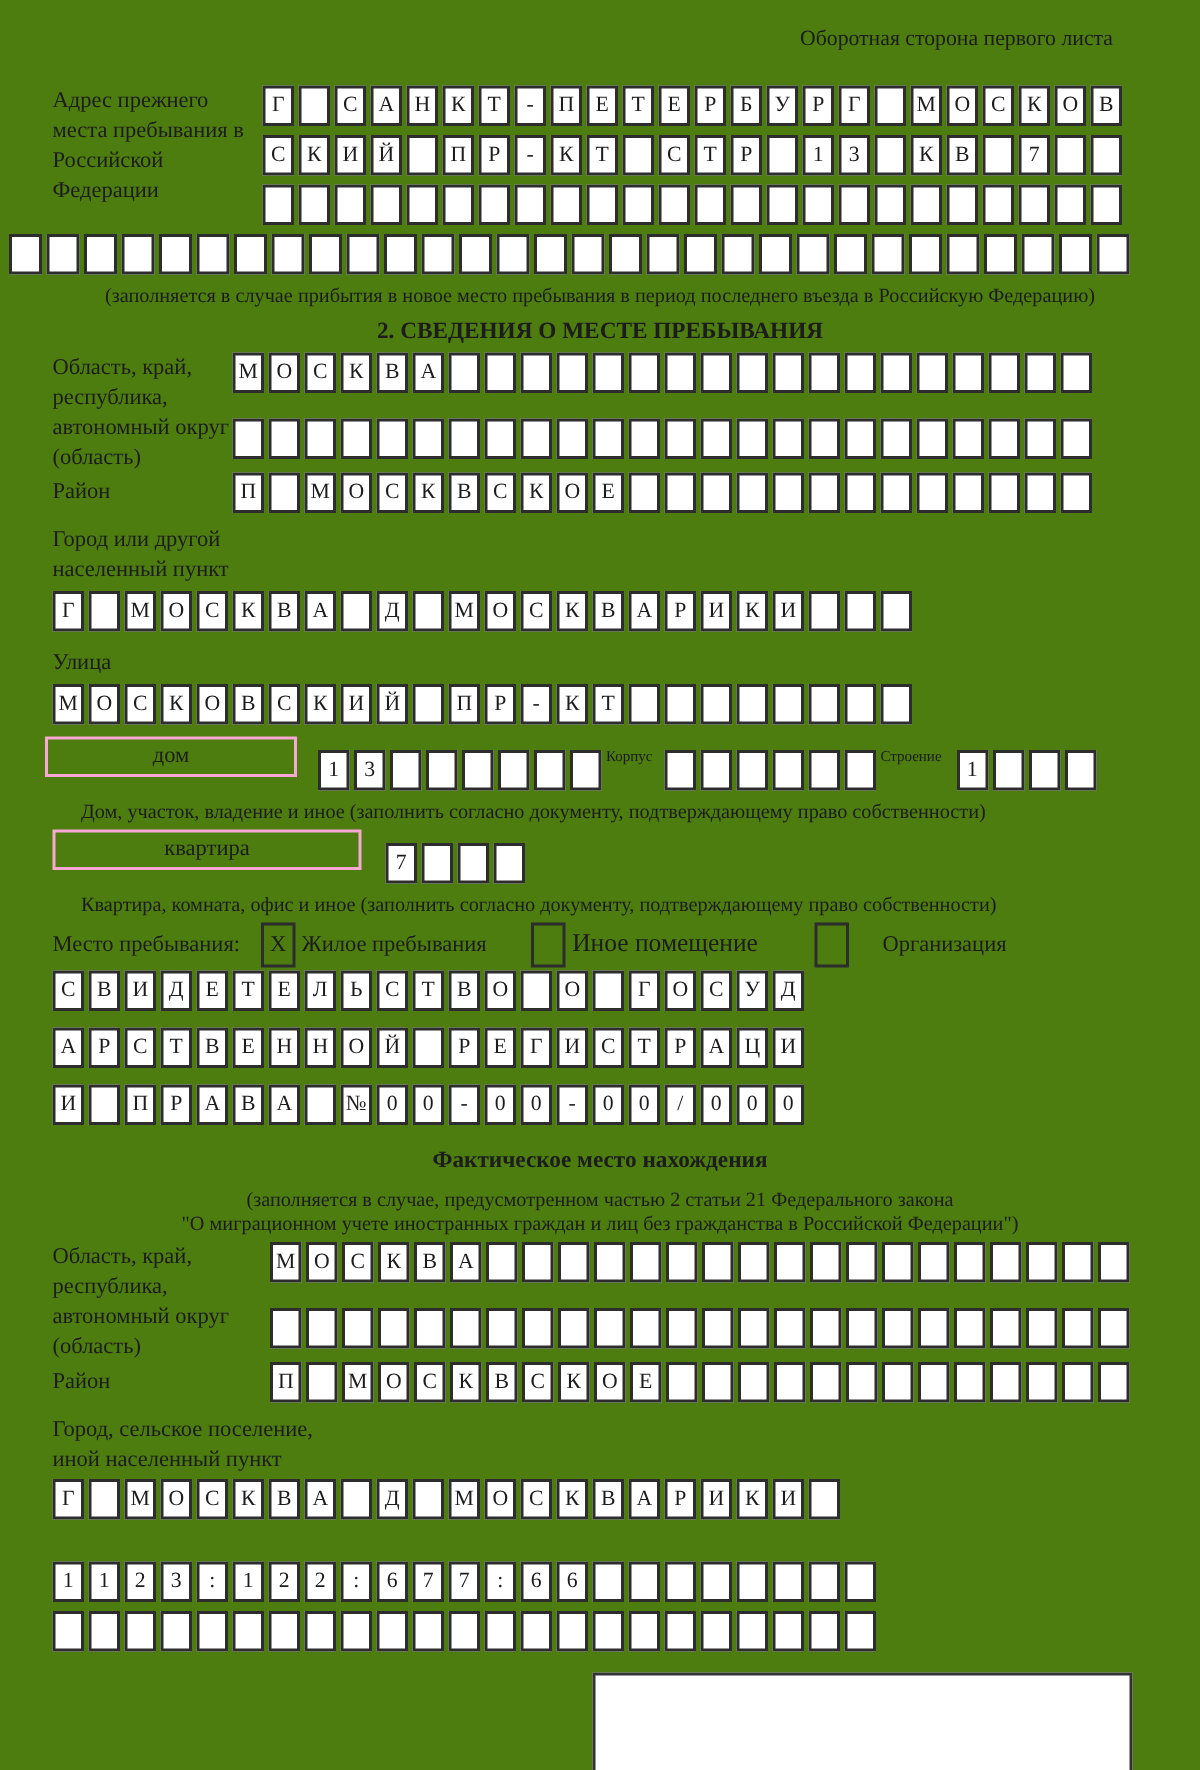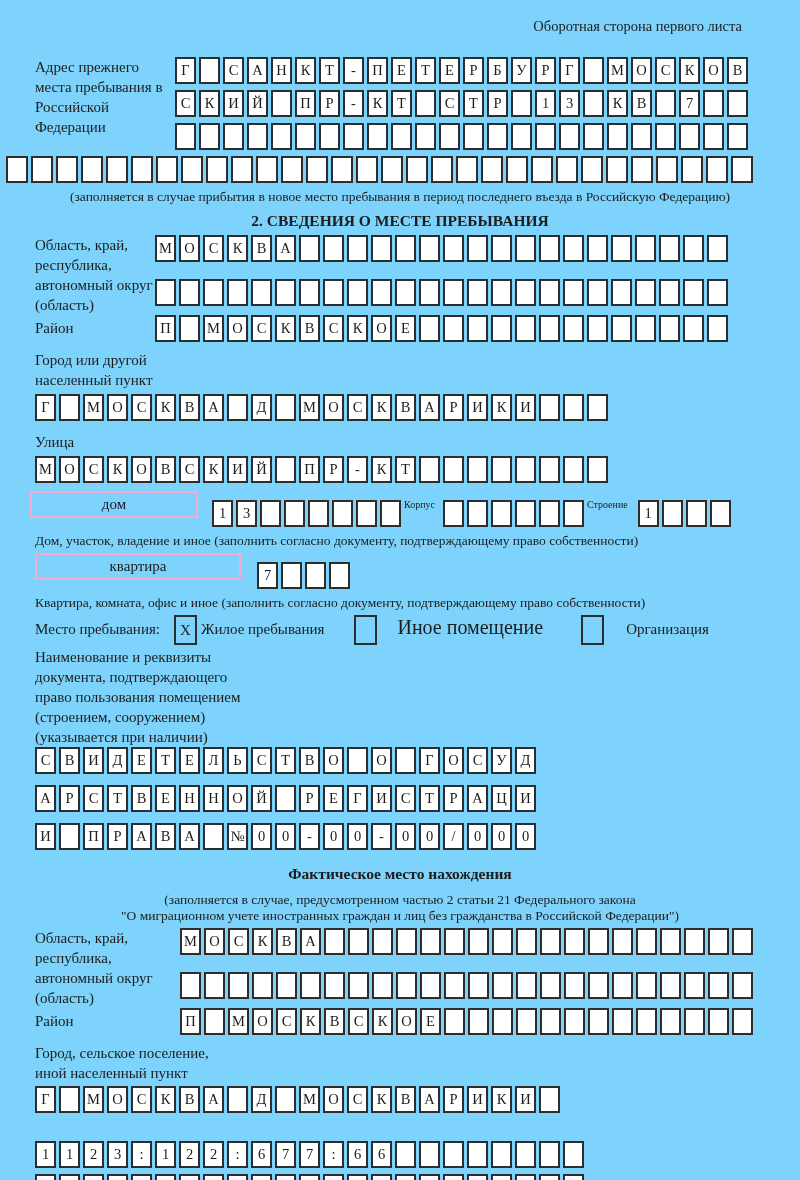--- a/index.html
+++ b/index.html
@@ -1,19 +1,19 @@
 <!DOCTYPE html>
 <html><head>
 <meta charset="utf-8">
 <style>
   * { margin:0; padding:0; box-sizing:border-box; }
   html,body { background:#ffffff; }
   .page {
     width:800px; height:1180px; overflow:hidden; position:relative;
-    background:#7dd3fc; color:#1c1c1c;
+    background:#4d7c0f; color:#1c1c1c;
     font-family:"Liberation Serif","DejaVu Serif",serif;
     padding:18px 0 0 0;
   }
   .content { padding-left:35px; padding-right:40px; }
   .hdr-right { text-align:right; padding-right:58px; font-size:14.5px; }
 
   
   .cells-line { line-height:0; white-space:nowrap; margin-bottom:3px; height:30px; }
   .cell {
     display:inline-block; width:21px; height:27px; margin-right:3px;
@@ -23,21 +23,21 @@
   }
   .cell-wide .cell { width:22px; }
 
   .frow { display:flex; align-items:flex-start; }
   .flabel { font-size:15px; line-height:20px; flex-shrink:0; }
   .flabel.center-v { line-height:27px; }
   .w140 { width:140px; } .w120 { width:120px; } .w150 { width:150px; }
   .w210 { width:210px; } .w145 { width:145px; } .w196 { width:196px; } .w173 { width:173px; }
 
   .note { font-size:13.5px; text-align:center; line-height:16px; }
-  .note-left { font-size:13.5px; line-height:16px; padding-left:35px; }
+  .note-left { font-size:13.5px; line-height:16px; padding-left:18px;margin-left:36px; }
   .sec-title { text-align:center; font-weight:bold; font-size:15.5px; line-height:20px; }
 
   .wide-box {
     display:inline-block; height:27px; border:2px solid #f9a8d4;
     text-align:center; font-size:15px; line-height:23px; vertical-align:top;
   }
   .inline-lbl { font-size:10px; line-height:27px; display:inline-block; vertical-align:top; }
 
   .checkbox {
     display:inline-block; width:23px; height:30px; border:2px solid #2d2d2d;
@@ -107,29 +107,28 @@
   </div>
   <div class="note-left">Квартира, комната, офис и иное (заполнить согласно документу, подтверждающему право собственности)</div>
 
   <div style="padding-left:35px;" class="mt4">
     <span style="font-size:15px;">Место пребывания:</span>
     <span style="display:inline-block;width:6px;"></span>
     <span class="checkbox">X</span>
     <span style="font-size:15px;">Жилое пребывания</span>
     <span style="display:inline-block;width:22px;"></span>
     <span class="checkbox"></span>
-    <span style="font-size:20px;margin-left:16px;">Иное помещение</span>
+    <span style="font-size:17px;">Иное помещение</span>
     <span style="display:inline-block;width:30px;"></span>
     <span class="checkbox"></span>
     <span style="display:inline-block;width:14px;"></span>
     <span style="font-size:15px;">Организация</span>
   </div>
 
   <div class="content frow mt2">
-    <div class="flabel w210">Наименование и реквизиты документа, подтверждающего право пользования помещением (строением, сооружением) (указывается при наличии)</div>
     <div>
       <div class="cells-line"><span class="cell">С</span><span class="cell">В</span><span class="cell">И</span><span class="cell">Д</span><span class="cell">Е</span><span class="cell">Т</span><span class="cell">Е</span><span class="cell">Л</span><span class="cell">Ь</span><span class="cell">С</span><span class="cell">Т</span><span class="cell">В</span><span class="cell">О</span><span class="cell"></span><span class="cell">О</span><span class="cell"></span><span class="cell">Г</span><span class="cell">О</span><span class="cell">С</span><span class="cell">У</span><span class="cell">Д</span></div>
       <div class="cells-line" style="margin-top:8px;"><span class="cell">А</span><span class="cell">Р</span><span class="cell">С</span><span class="cell">Т</span><span class="cell">В</span><span class="cell">Е</span><span class="cell">Н</span><span class="cell">Н</span><span class="cell">О</span><span class="cell">Й</span><span class="cell"></span><span class="cell">Р</span><span class="cell">Е</span><span class="cell">Г</span><span class="cell">И</span><span class="cell">С</span><span class="cell">Т</span><span class="cell">Р</span><span class="cell">А</span><span class="cell">Ц</span><span class="cell">И</span></div>
       <div class="cells-line" style="margin-top:8px;"><span class="cell">И</span><span class="cell"></span><span class="cell">П</span><span class="cell">Р</span><span class="cell">А</span><span class="cell">В</span><span class="cell">А</span><span class="cell"></span><span class="cell">№</span><span class="cell">0</span><span class="cell">0</span><span class="cell">-</span><span class="cell">0</span><span class="cell">0</span><span class="cell">-</span><span class="cell">0</span><span class="cell">0</span><span class="cell">/</span><span class="cell">0</span><span class="cell">0</span><span class="cell">0</span></div>
     </div>
   </div>
 
   <div class="sec-title mt8">Фактическое место нахождения</div>
   <div class="note mt8">(заполняется в случае, предусмотренном частью 2 статьи 21 Федерального закона</div>
   <div class="note">"О миграционном учете иностранных граждан и лиц без гражданства в Российской Федерации")</div>

